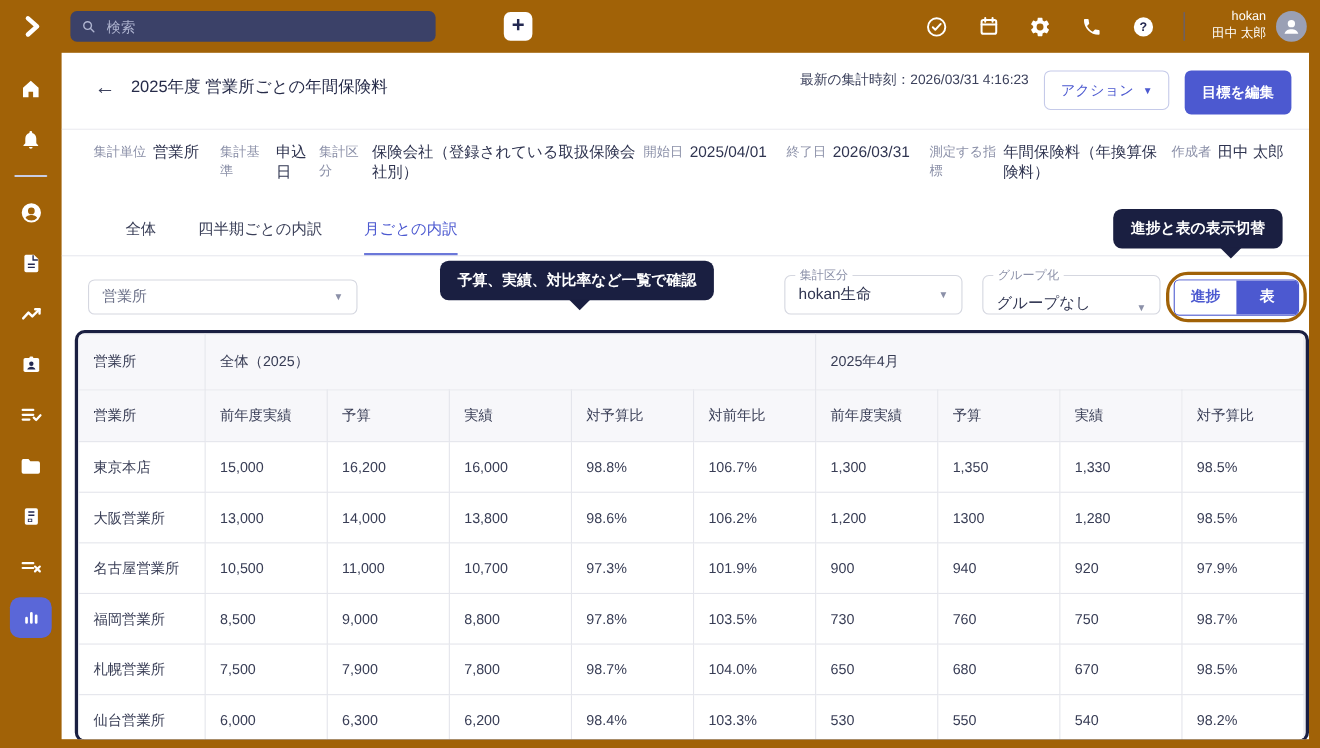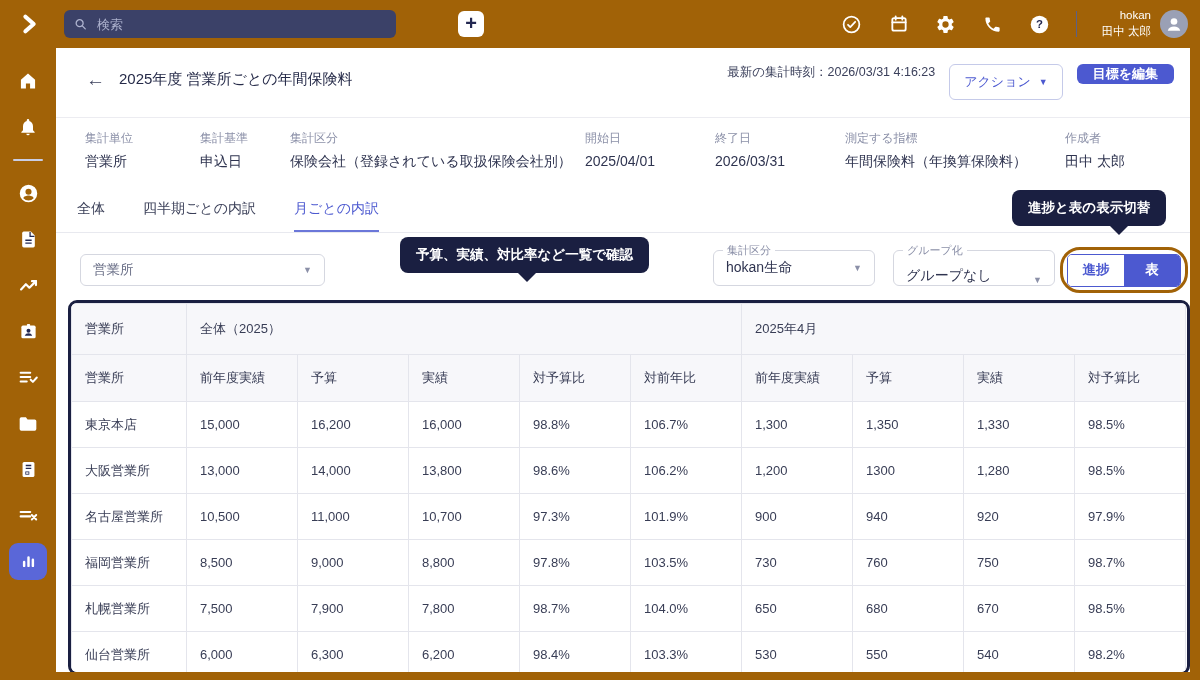--- a/index.html
+++ b/index.html
@@ -29,31 +29,31 @@
   
   .content{position:absolute;left:56px;top:48px;right:10px;bottom:8px;background:#fff;overflow:hidden;}
   .page-header{position:absolute;top:0;left:0;right:0;height:69px;border-bottom:1px solid #ececf1;}
   .back-arrow{position:absolute;left:30px;top:21px;font-size:19px;color:#3d425e;cursor:pointer;}
   .page-title{position:absolute;left:63px;top:22px;font-size:15px;font-weight:normal;color:#262b49;}
   .header-right{position:absolute;right:16px;top:16px;display:flex;align-items:flex-start;gap:14px;}
   .timestamp{font-size:12.5px;color:#3c415c;}
   .btn-outline{height:36px;padding:0 14px;border:1px solid #c5cae9;border-radius:6px;background:#fff;
                color:#4c59d0;font-size:13px;display:flex;align-items:center;gap:8px;cursor:pointer;font-family:inherit;}
   .btn-outline .caret{font-size:9px;}
-  .btn-primary{height:20px;padding:0 16px;border:0;border-radius:6px;background:#4c59d0;color:#fff;
+  .btn-primary{height:40px;padding:0 16px;border:0;border-radius:6px;background:#4c59d0;color:#fff;
                font-size:13px;font-weight:bold;cursor:pointer;font-family:inherit;}
   
   .meta{position:absolute;top:82px;left:29px;right:0;display:flex;}
-  .meta-field{display:flex;flex-direction:column;gap:6px;}
+  .meta-field{display:flex;flex-direction:row;gap:6px;}
   .meta-field .lbl{font-size:12px;color:#8b90a8;}
   .meta-field .val{font-size:14px;color:#2f3450;}
   .mf-0{width:115px}.mf-1{width:90px}.mf-2{width:295px}.mf-3{width:130px}.mf-4{width:130px}.mf-5{width:220px}
   
   .tabs{position:absolute;top:152px;left:0;right:0;height:33px;border-bottom:1px solid #e8e9ef;
-        display:flex;padding-left:21px;gap:38px;box-sizing:border-box;}
+        display:flex;padding-left:58px;gap:38px;box-sizing:border-box;}
   .tab{font-size:14px;color:#3a3f58;padding-bottom:12px;cursor:pointer;}
   .tab.active{color:#4c59d0;border-bottom:2px solid #6b77d9;}
   
   .dd-plain{position:absolute;left:24px;top:206px;width:245px;height:32px;border:1px solid #d5d7e0;border-radius:6px;
             display:flex;align-items:center;justify-content:space-between;padding:0 12px;box-sizing:border-box;
             font-size:13.5px;color:#6b7088;cursor:pointer;background:#fff;}
   .dd-caret{font-size:9px;color:#8b90a8;}
   .dd-labeled{position:absolute;height:36px;border:1px solid #d5d7e0;border-radius:6px;background:#fff;
               display:flex;align-items:center;justify-content:space-between;padding:0 12px;box-sizing:border-box;
               font-size:14px;color:#2f3450;cursor:pointer;}

